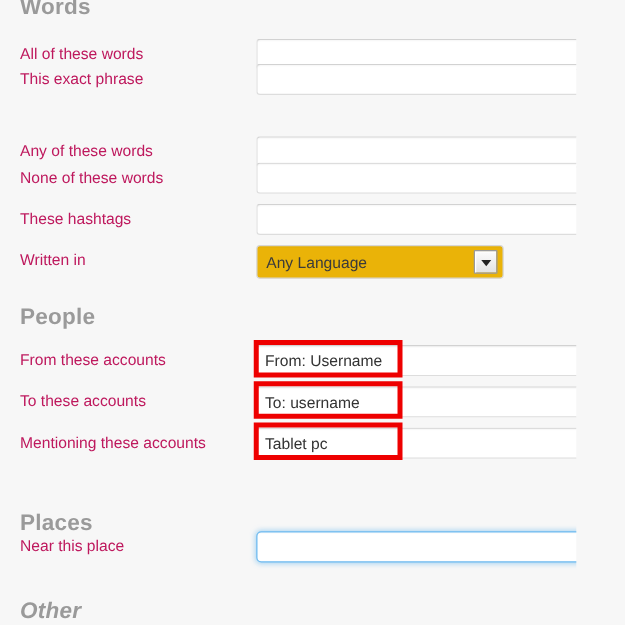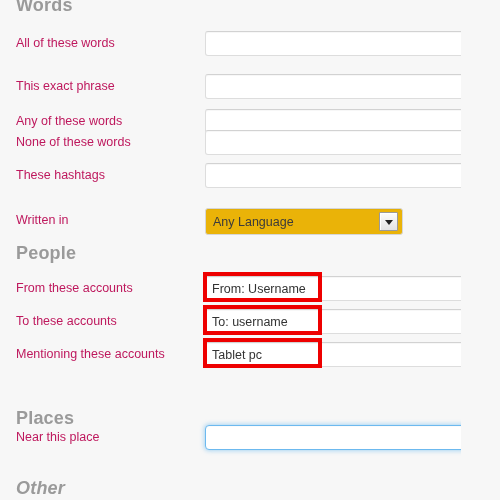--- a/index.html
+++ b/index.html
@@ -142,41 +142,41 @@
 
 <div class="page">
 
   <div class="section-heading" style="top:-5px;">Words</div>
 
   <div class="row" style="top:31px;">
     <div class="row-label">All of these words</div>
     <input class="field" type="text" value="" style="">
   </div>
 
-  <div class="row" style="top:74px;">
+  <div class="row" style="top:51px;">
     <div class="row-label">This exact phrase</div>
     <input class="field" type="text" value="" style="">
   </div>
 
   <div class="row" style="top:97px;margin-top:12px;">
     <div class="row-label">Any of these words</div>
     <input class="field" type="text" value="" style="">
   </div>
 
   <div class="row" style="top:130px;">
     <div class="row-label">None of these words</div>
     <input class="field" type="text" value="" style="">
   </div>
 
   <div class="row" style="top:163px;">
     <div class="row-label">These hashtags</div>
     <input class="field" type="text" value="" style="">
   </div>
 
-  <div class="row" style="top:208px;">
+  <div class="row" style="top:196px;">
     <div class="row-label">Written in</div>
     <div class="select-wrap">
       <div class="select-value">Any Language</div>
       <div class="select-arrow-btn">
         <span class="tri"></span>
       </div>
     </div>
   </div>
 
   <div class="section-heading" style="top:243px;">People</div>

